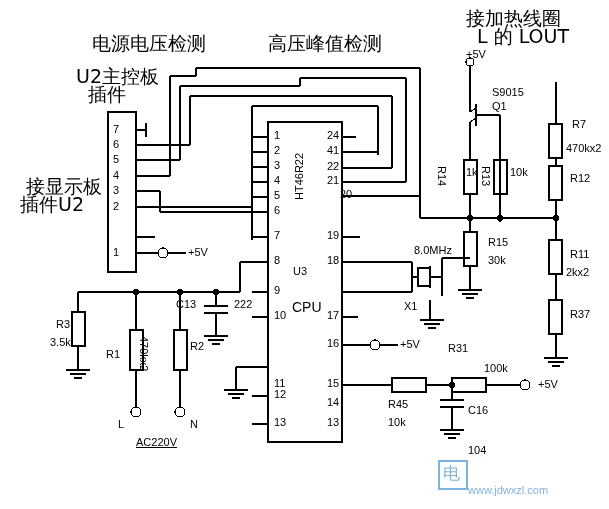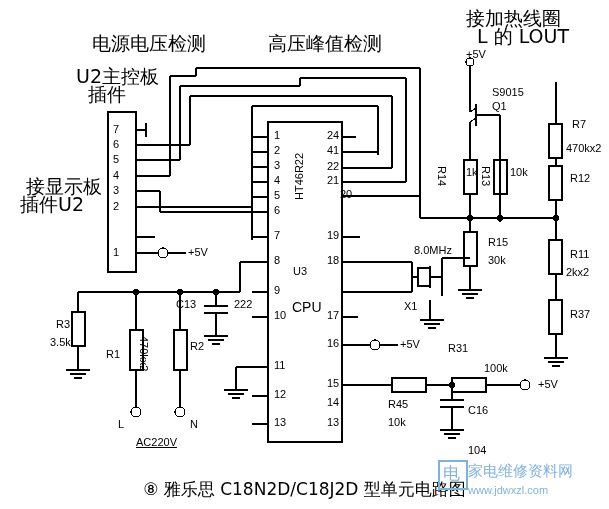--- a/index.html
+++ b/index.html
@@ -234,21 +234,21 @@
   <div class="lbl f11" style="left:274px;top:129px;">1</div>
   <div class="lbl f11" style="left:274px;top:144px;">2</div>
   <div class="lbl f11" style="left:274px;top:159px;">3</div>
   <div class="lbl f11" style="left:274px;top:174px;">4</div>
   <div class="lbl f11" style="left:274px;top:189px;">5</div>
   <div class="lbl f11" style="left:274px;top:204px;">6</div>
   <div class="lbl f11" style="left:274px;top:229px;">7</div>
   <div class="lbl f11" style="left:274px;top:254px;">8</div>
   <div class="lbl f11" style="left:274px;top:284px;">9</div>
   <div class="lbl f11" style="left:274px;top:309px;">10</div>
-  <div class="lbl f11" style="left:274px;top:359px;">11</div>
+  <div class="lbl f11" style="left:274px;top:377px;">11</div>
   <div class="lbl f11" style="left:274px;top:388px;">12</div>
   <div class="lbl f11" style="left:274px;top:416px;">13</div>
 
   <div class="lbl f11" style="left:327px;top:129px;">24</div>
   <div class="lbl f11" style="left:327px;top:144px;">41</div>
   <div class="lbl f11" style="left:327px;top:160px;">22</div>
   <div class="lbl f11" style="left:327px;top:174px;">21</div>
   <div class="lbl f11" style="left:328px;top:188px;margin-left:12px;">20</div>
   <div class="lbl f11" style="left:327px;top:229px;">19</div>
   <div class="lbl f11" style="left:327px;top:254px;">18</div>
@@ -300,20 +300,18 @@
   <div class="lbl f11" style="left:388px;top:398px;">R45</div>
   <div class="lbl f11" style="left:388px;top:416px;">10k</div>
   <div class="lbl f11" style="left:468px;top:404px;">C16</div>
   <div class="lbl f11" style="left:468px;top:444px;">104</div>
 
   <div class="lbl f11" style="left:466px;top:48px;">+5V</div>
   <div class="lbl f11" style="left:188px;top:246px;">+5V</div>
   <div class="lbl f11" style="left:400px;top:338px;">+5V</div>
   <div class="lbl f11" style="left:538px;top:378px;">+5V</div>
 
-  <div class="cap cn" style="top:478px;">⑧ 雅乐思 C18N2D/C18J2D 型单元电路图</div>
 
   <div class="wmbox" style="left:438px;top:460px;width:26px;height:26px;"></div>
   <div class="wm cn" style="left:443px;top:462px;font-size:17px;">电</div>
-  <div class="wm cn" style="left:468px;top:462px;font-size:15px;">家电维修资料网</div>
   <div class="wm" style="left:468px;top:484px;font-size:11px;">www.jdwxzl.com</div>
 
 </div>
 
 </body></html>

